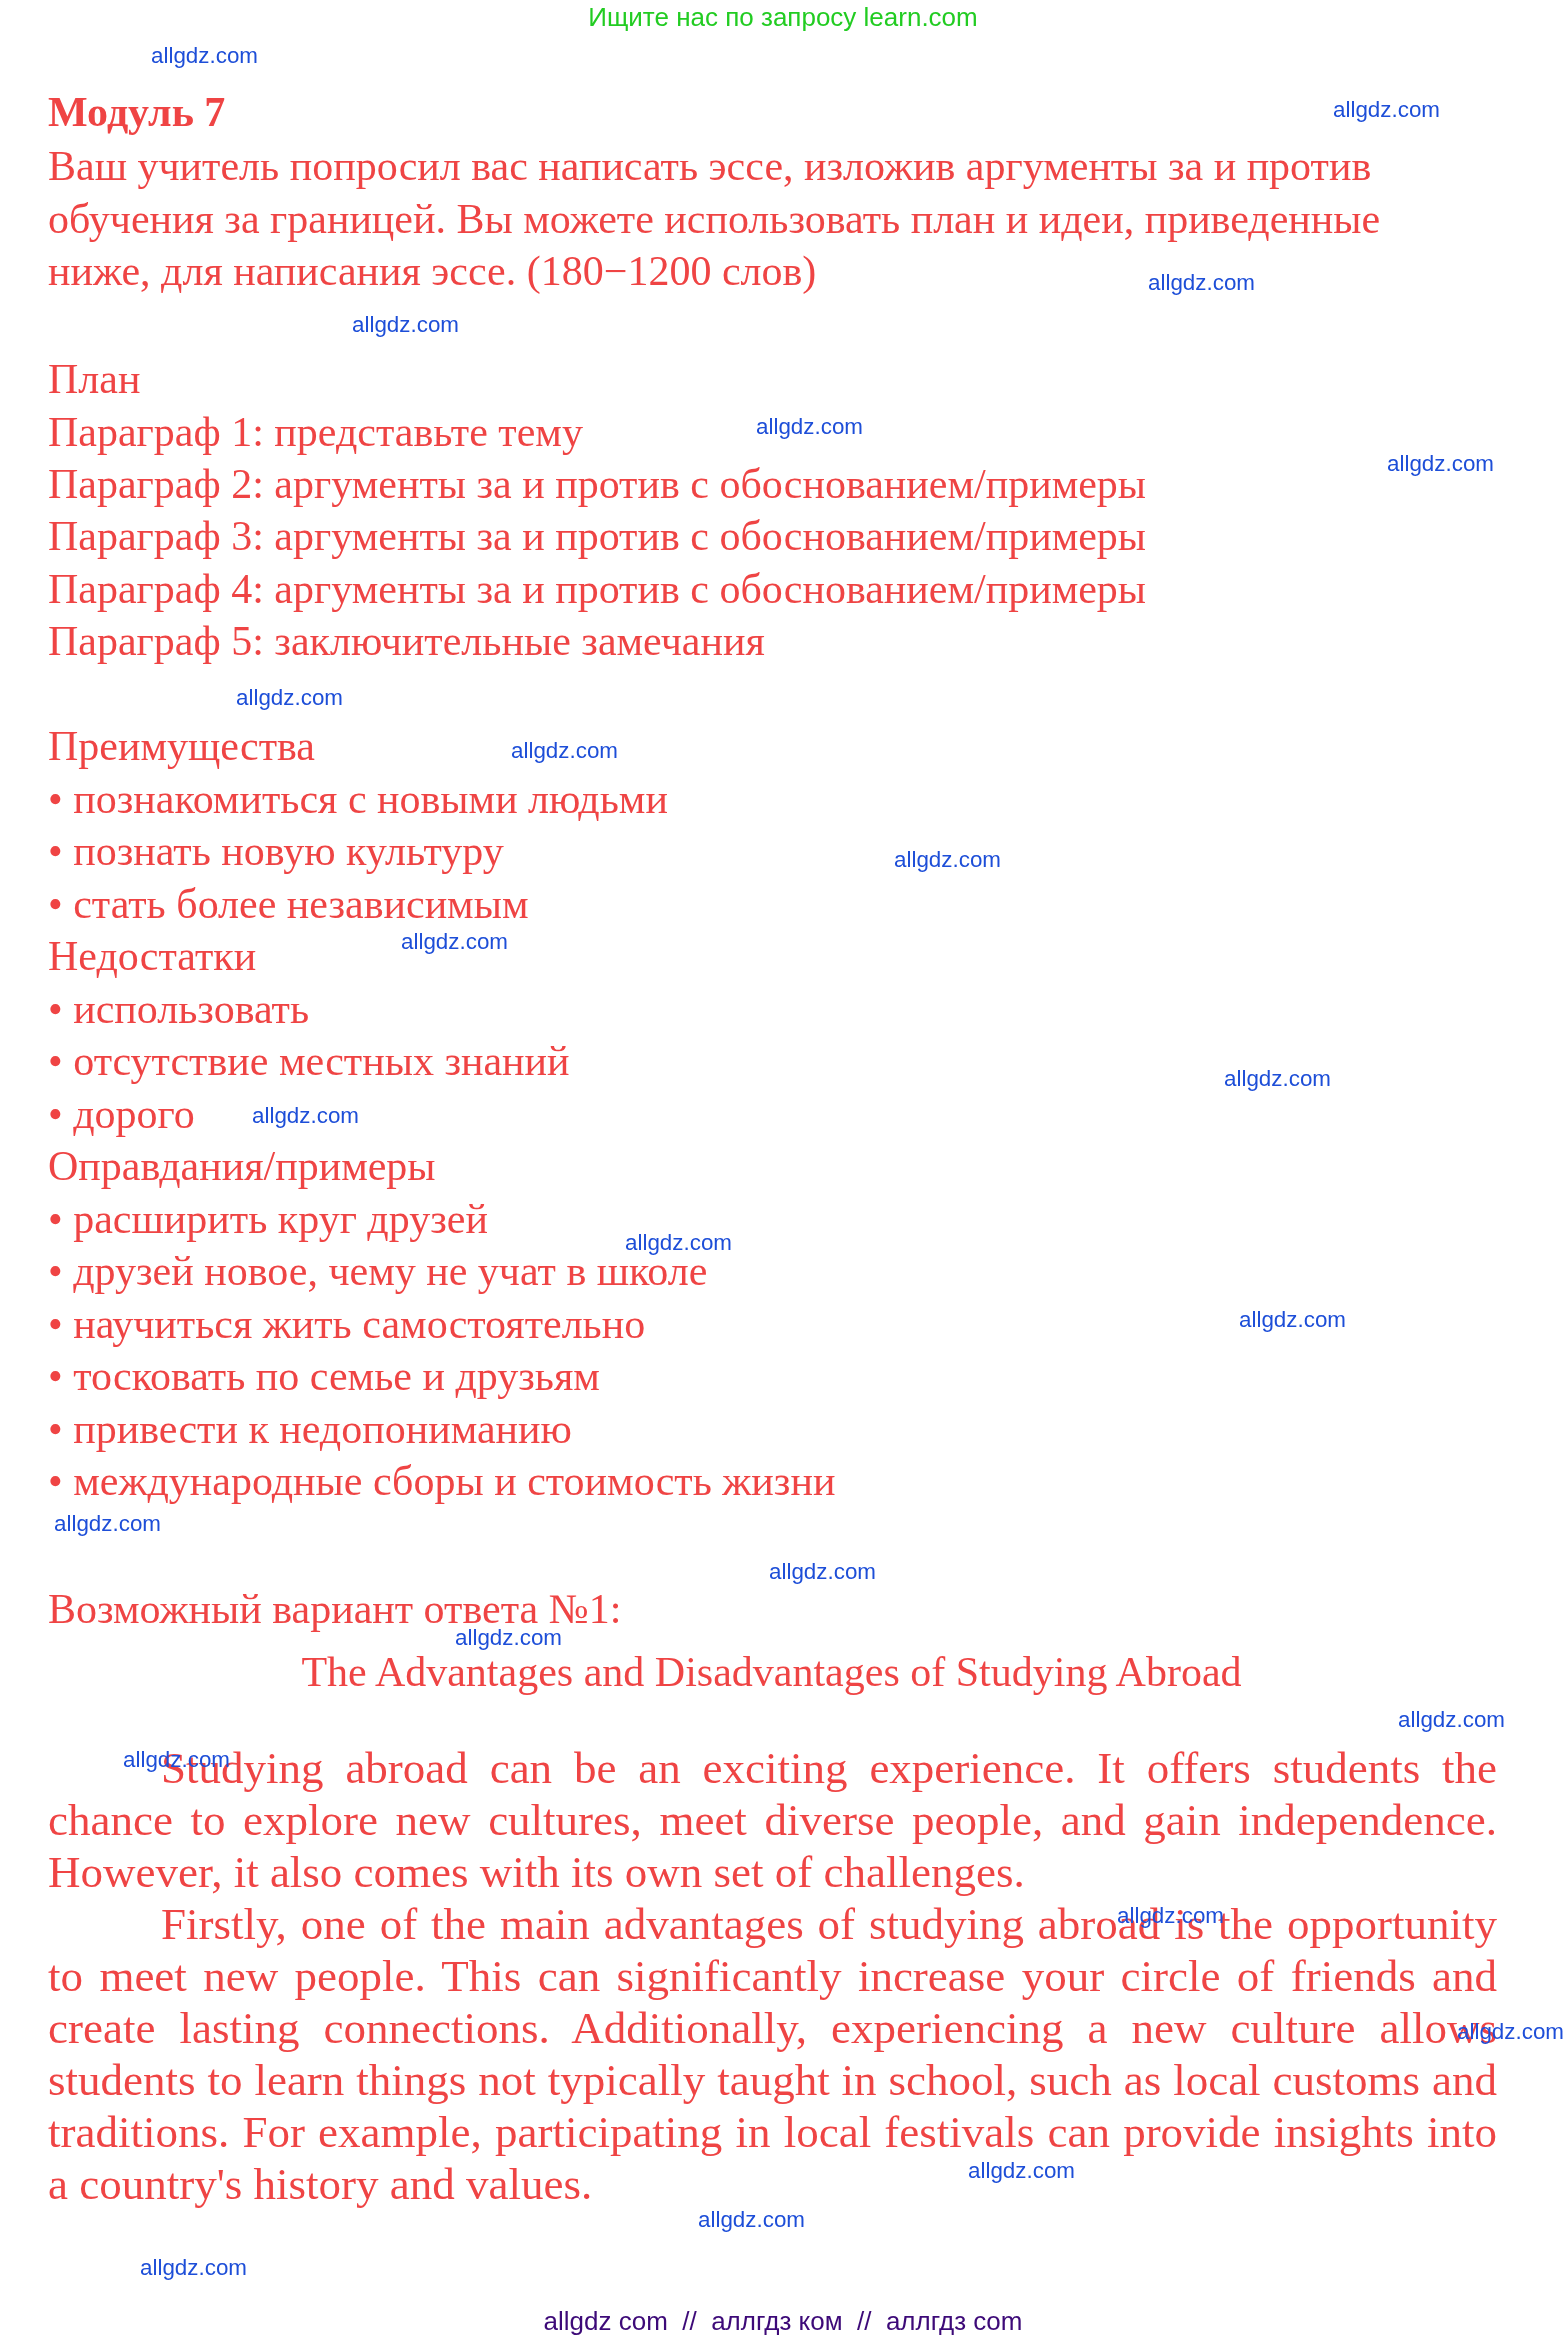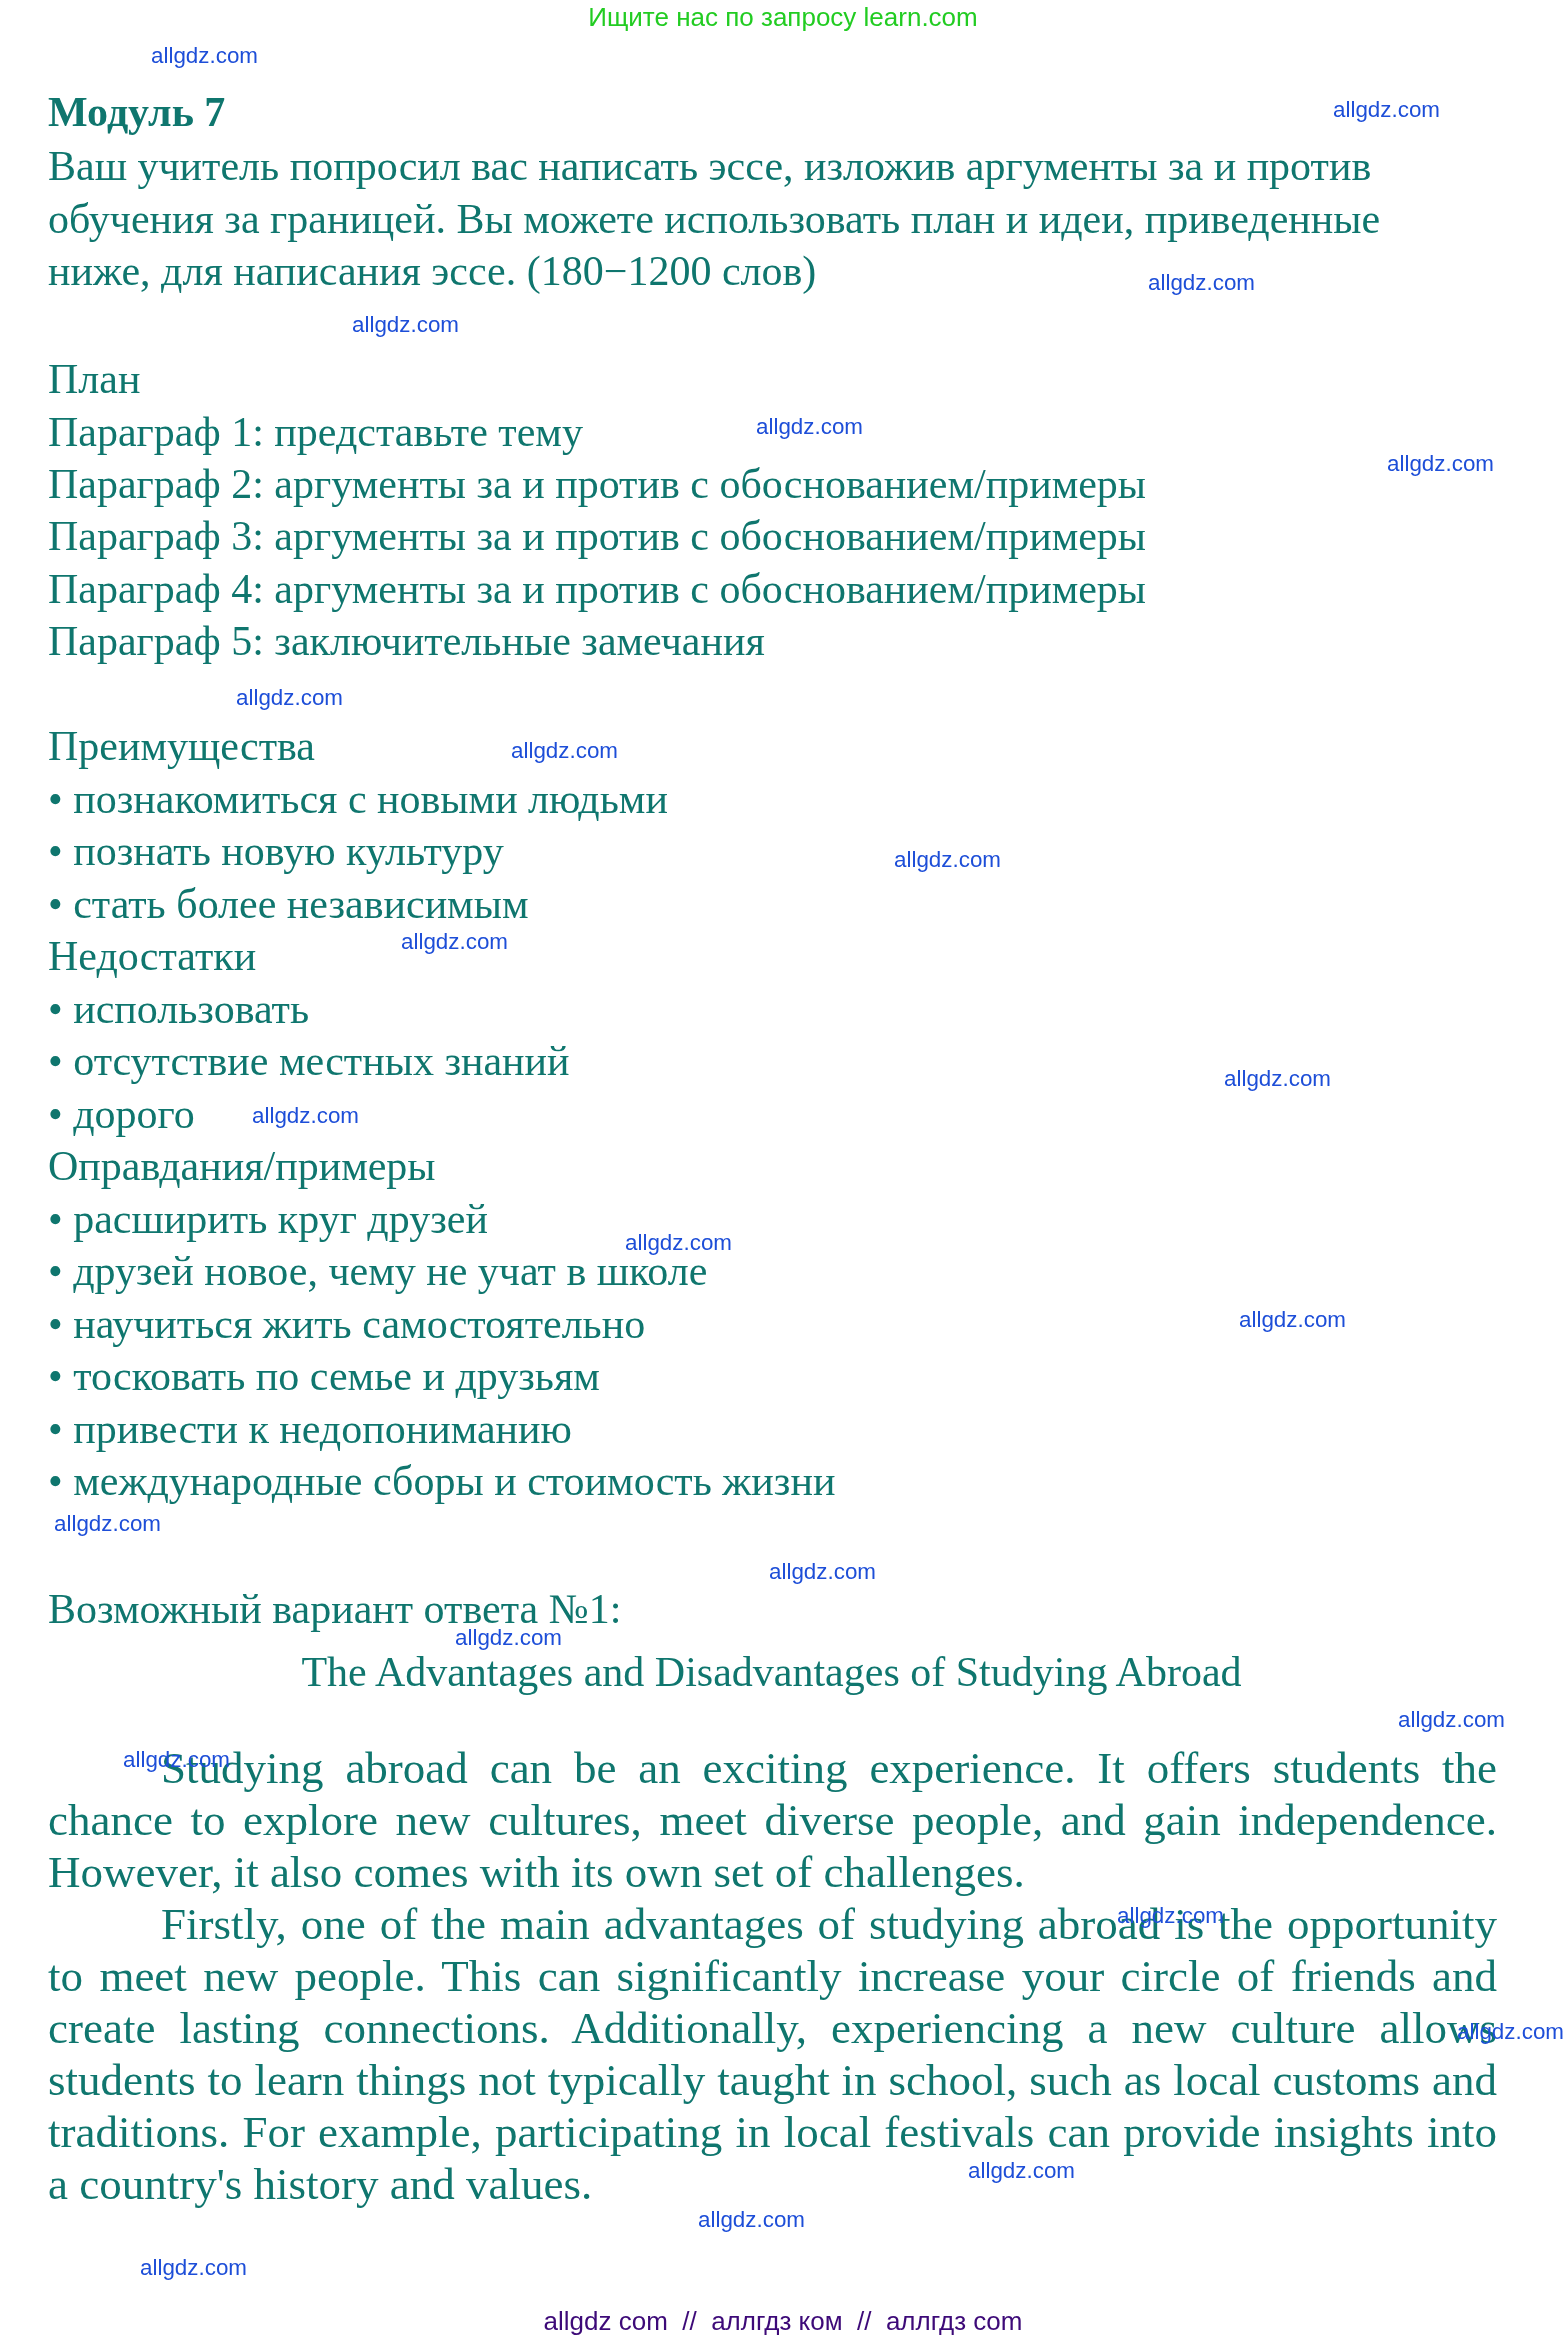--- a/index.html
+++ b/index.html
@@ -1,17 +1,17 @@
 <!DOCTYPE html>
 <html style="font-size:12.3px"><head>
 <meta charset="utf-8">
 <style>
   html, body { margin: 0; padding: 0; background: #ffffff; }
   body { width: 1566px; height: 2342px; position: relative; overflow: hidden; }
-  .serif { font-family: "Liberation Serif", "DejaVu Serif", serif; color: #0f766e; }
+  .serif { font-family: "Liberation Serif", "DejaVu Serif", serif; color: #ef4444; }
   .wm { position: absolute; font-family: "Liberation Sans", "DejaVu Sans", sans-serif; font-size: 22.4px; color: #1d4ed8; white-space: nowrap; }
   .top-banner { position: absolute; top: 1.5px; left: 0; width: 1566px; text-align: center;
     font-family: "Liberation Sans", "DejaVu Sans", sans-serif; font-size: 26px; color: #22cc22; }
   .bottom-banner { position: absolute; top: 2306px; left: 0; width: 1566px; text-align: center;
     font-family: "Liberation Sans", "DejaVu Sans", sans-serif; font-size: 26px; color: #3d0a78; white-space: pre; }
   .line { position: absolute; left: 48px; font-size: 42px; white-space: nowrap; line-height: 1; }
   .heading { font-weight: bold; }
   .just { position: absolute; left: 48px; width: 1449px; font-size: 45px; line-height: 52px;
     text-align: justify; text-indent: 113px; }
   .title { position: absolute; left: 0; width: 1543px; text-align: center; font-size: 42px; line-height: 1; }

